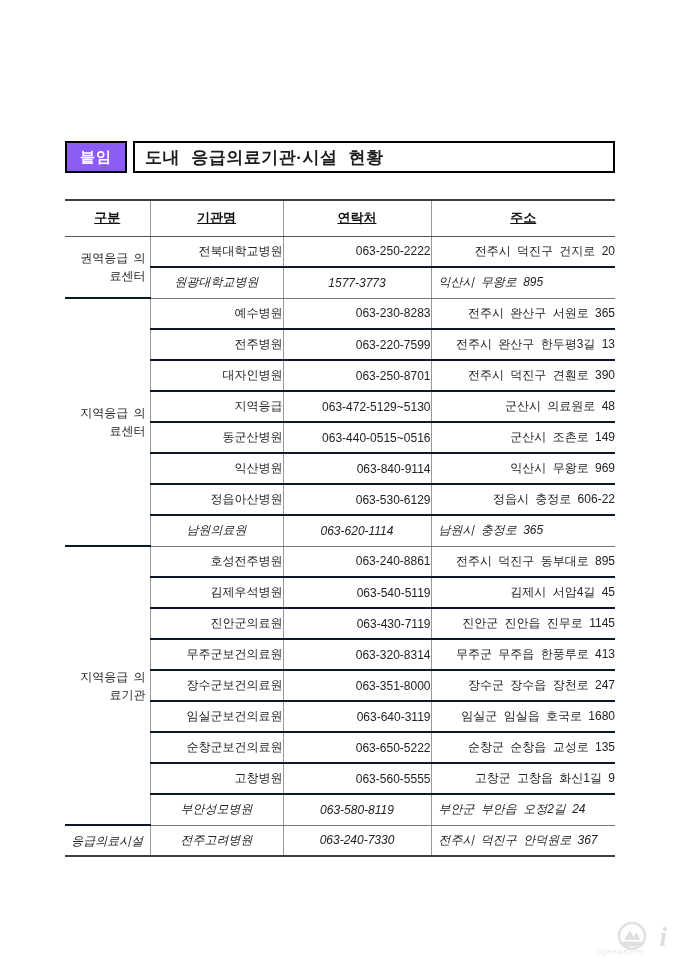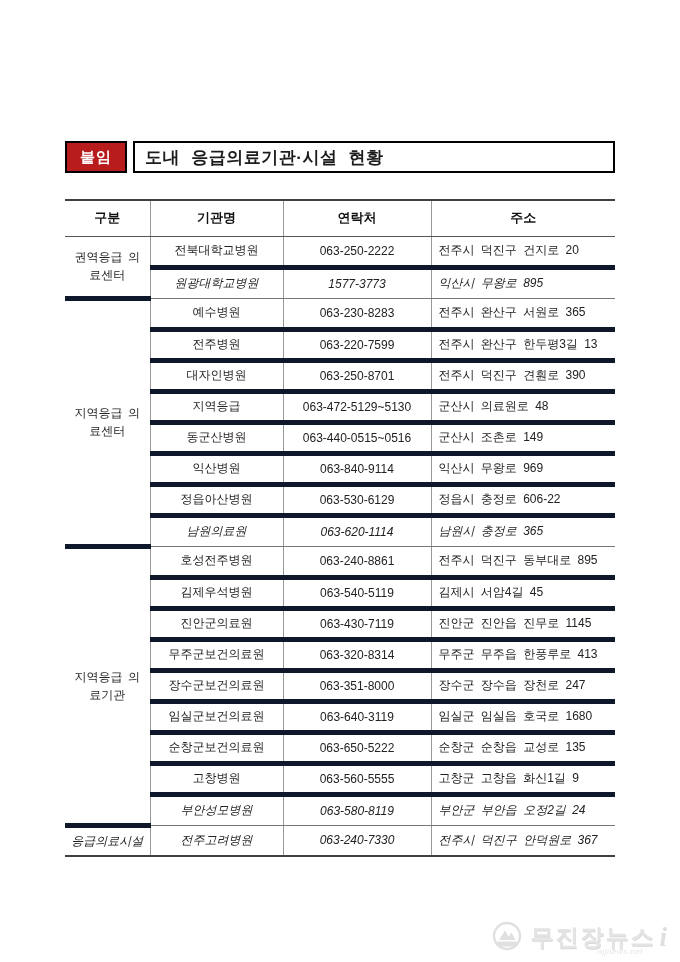--- a/index.html
+++ b/index.html
@@ -35,31 +35,31 @@
     margin-top:26px;
     width:550px; table-layout:fixed;
     border-collapse:collapse;
     border-top:2px solid #404040;
     border-bottom:2px solid #404040;
   }
   col.w1{width:85px;} col.w2{width:133px;} col.w3{width:148px;} col.w4{width:184px;}
   th {
     height:36px; font-size:13px; font-weight:bold; color:#111;
     border-bottom:1px solid #555;
-    text-align:center; vertical-align:middle;
+    text-align:center; vertical-align:middle;text-decoration:underline;
   }
   td {
     height:31px; font-size:12px; color:#222;
     text-align:center; vertical-align:middle;
     word-spacing:2px;
   }
   .c2,.c3,.c4 { border-left:1px solid #999; }
   td.addr { text-align:left; padding-left:7px; word-spacing:3px;margin-left:10px; }
   td.cat  { line-height:1.5; border-bottom:1px solid #777; padding:0 4px; }
-  tr.inner td      { border-bottom:5px solid #0f172a; }
+  tr.inner td      { border-bottom:2px solid #0f172a;text-align:right; }
   tr.group-last td { border-bottom:1px solid #777;font-style:italic; }
 
   
   .watermark {
     position:absolute; right:13px; bottom:9px;
     display:flex; align-items:center;
     color:#e2e2e2;
   }
   .wm-logo { flex:0 0 auto; margin-right:7px; }
   .wm-brand {
@@ -76,21 +76,21 @@
     position:absolute; right:24px; bottom:-3px;
     font-size:8px; letter-spacing:0.5px; color:#e6e6e6;font-style:italic;
   }
 </style>
 </head>
 <body>
 
 <div class="page">
 
   <div class="header-row">
-    <div class="badge" style="background: #b91c1c;">
+    <div class="badge" style="background: #8b5cf6;">
       <span>붙임</span>
     </div>
     <div class="title-box">
       <span>도내 응급의료기관·시설 현황</span>
     </div>
   </div>
 
   <table class="facility">
     <colgroup>
         <col class="w1">
@@ -215,16 +215,15 @@
   </table>
 
 </div>
 
 <div class="watermark" style="color: rgb(226, 226, 226);">
   <svg class="wm-logo" width="32" height="32" viewBox="0 0 32 32">
     <circle cx="16" cy="15" r="13" fill="none" stroke="#e0e0e0" stroke-width="2.4"></circle>
     <path d="M8 19 L14 9.5 L17.5 15.5 L20.5 11.5 L24.5 19 Z" fill="#e0e0e0"></path>
     <rect x="5.5" y="20.5" width="21" height="5" rx="2.5" fill="#e0e0e0"></rect>
   </svg>
-  <span class="wm-brand">무진장뉴스</span>
   <span class="wm-i">i</span>
   <span class="wm-url">njjnews.net</span>
 </div>
 
 </body></html>

